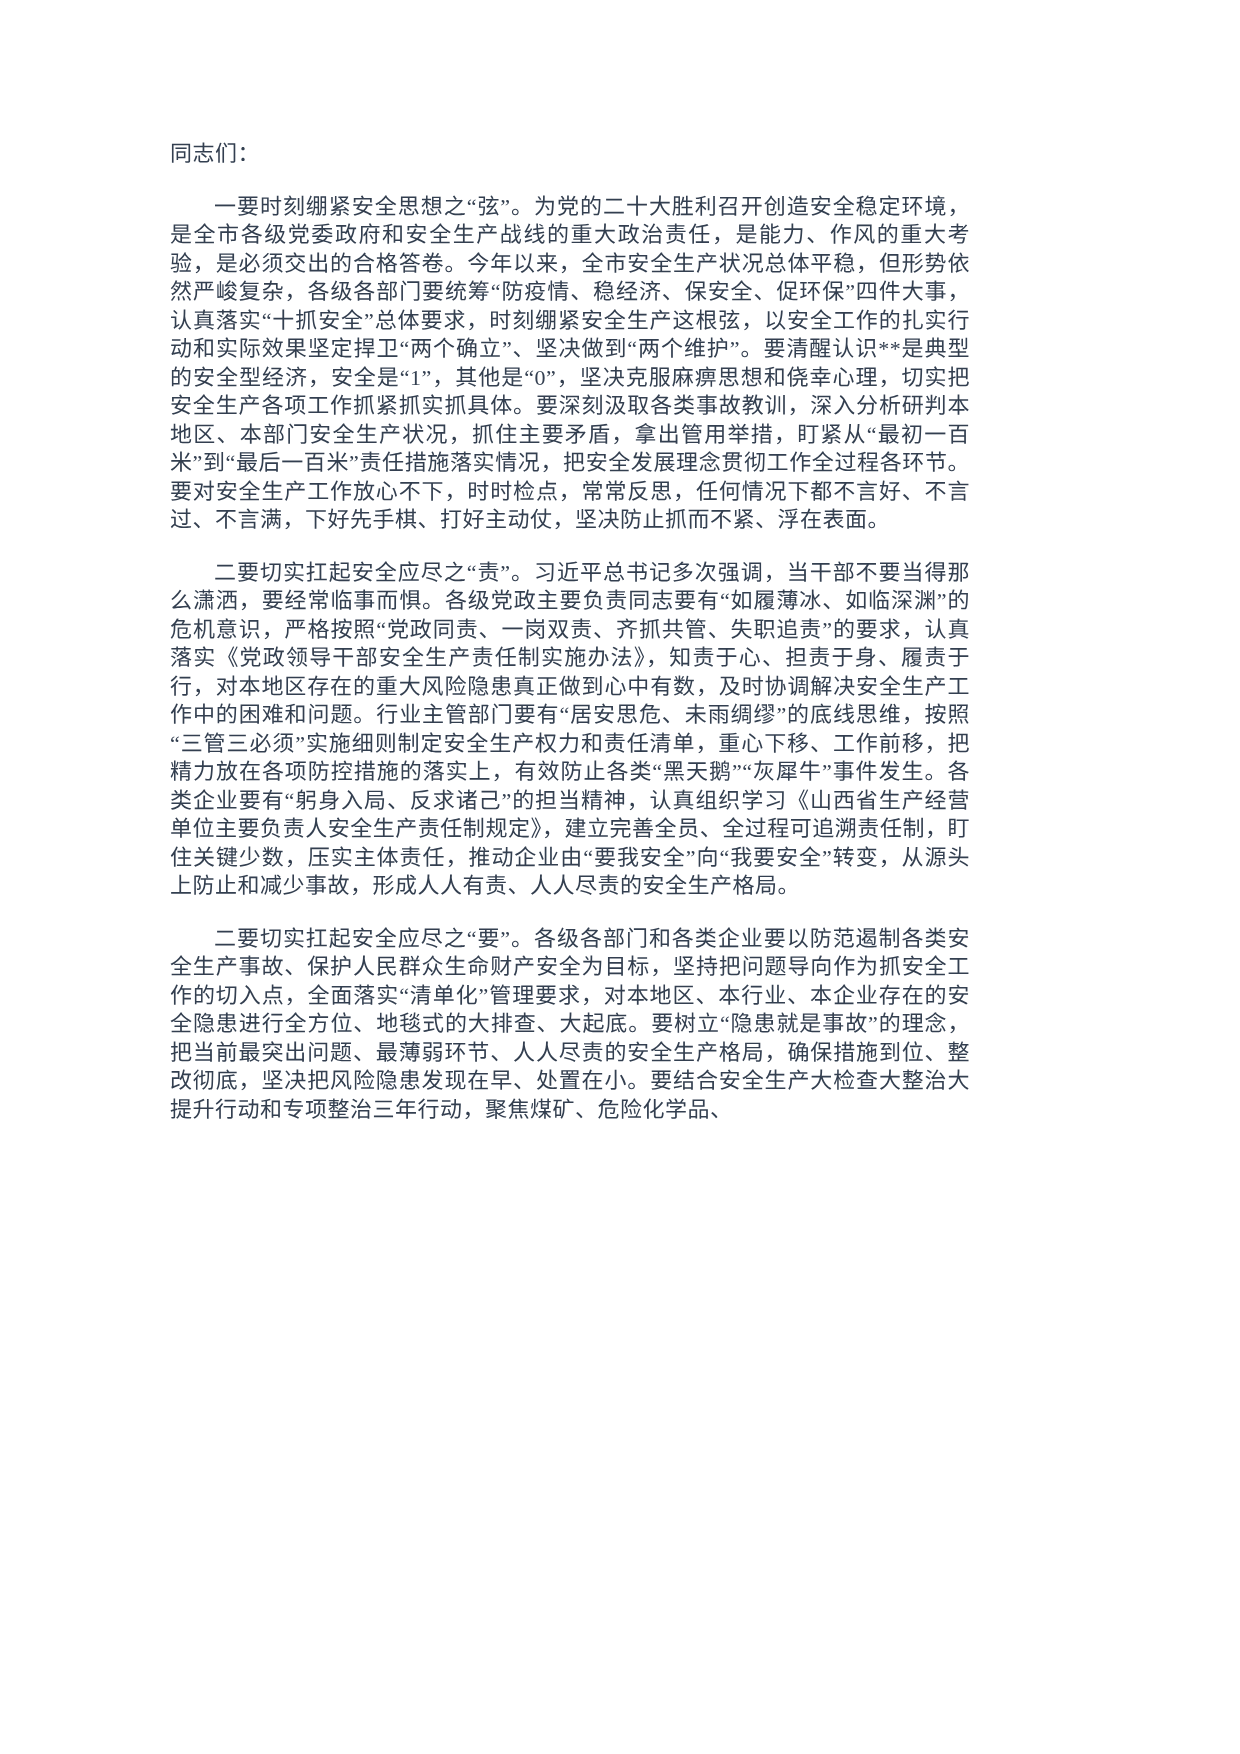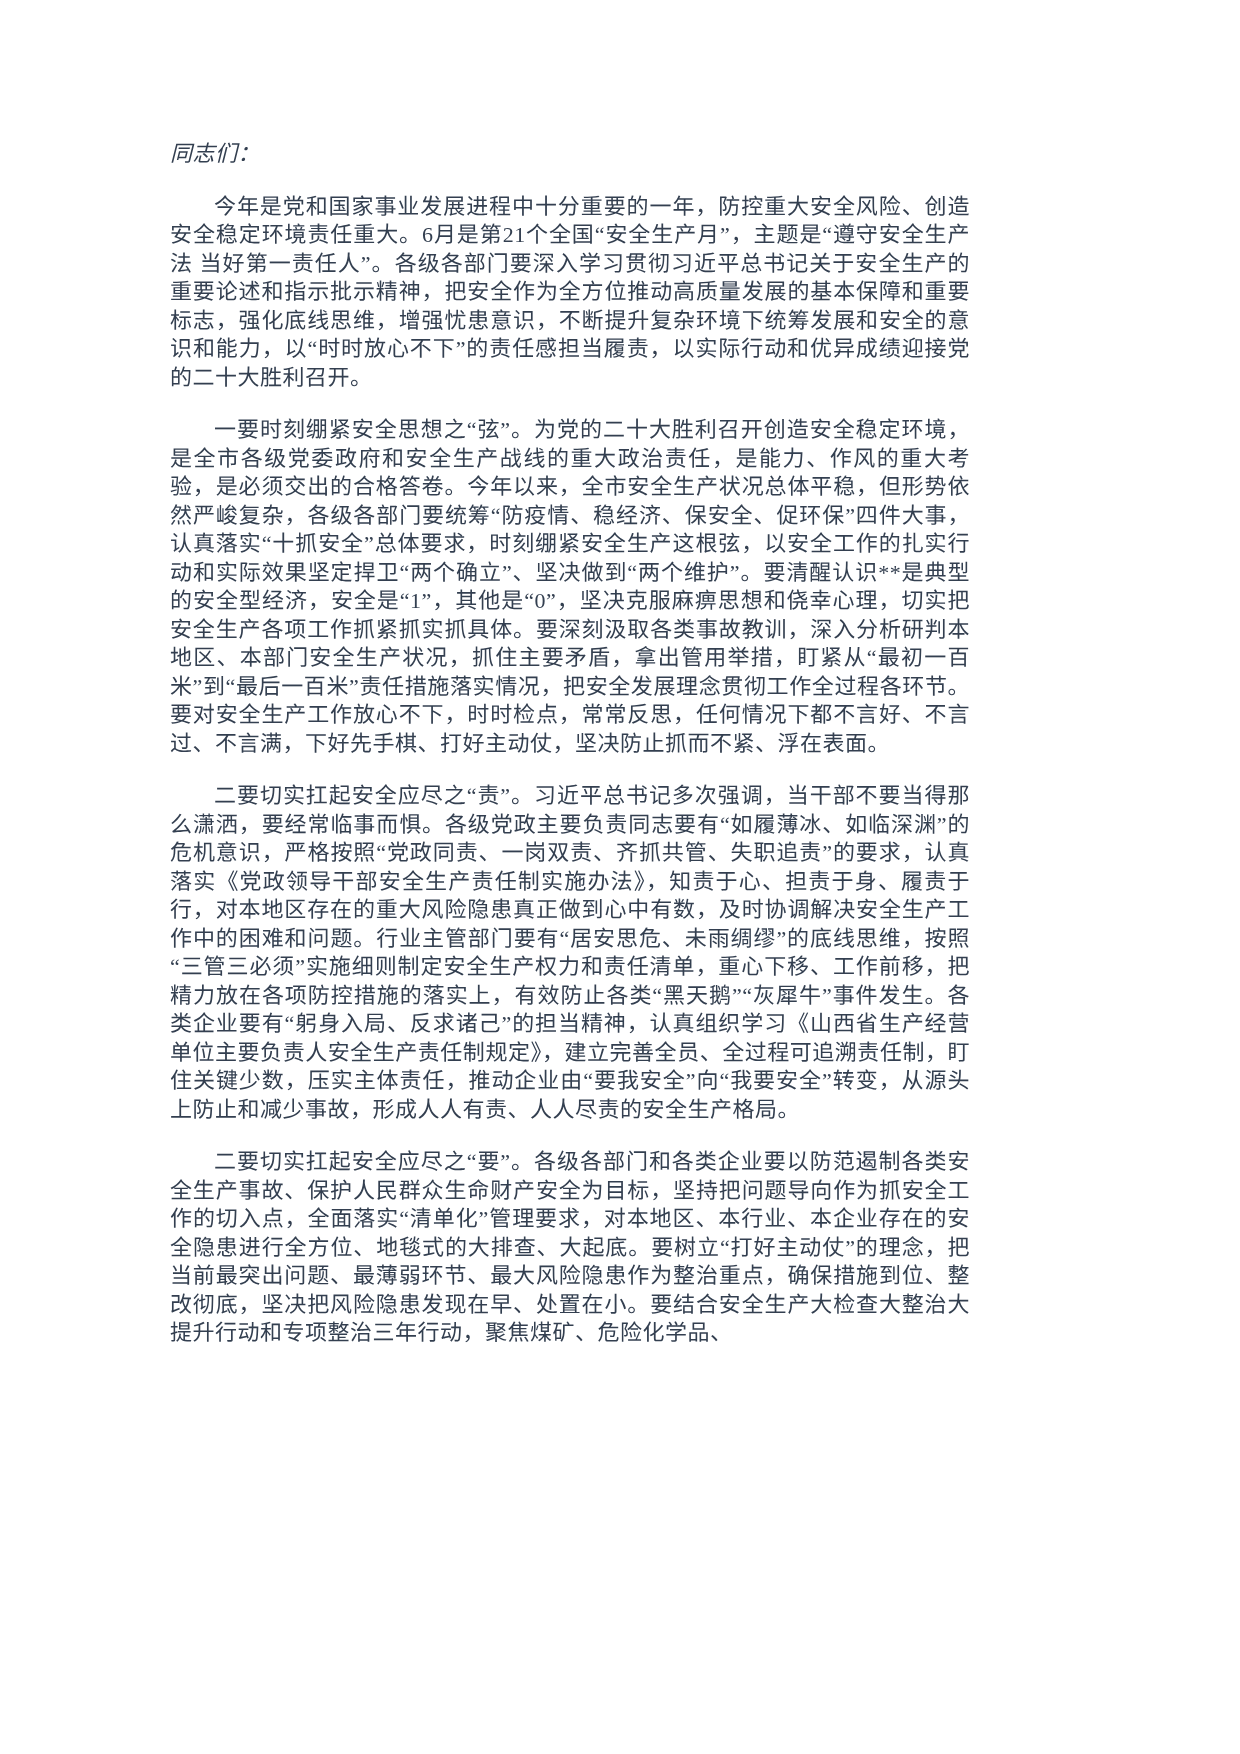--- a/index.html
+++ b/index.html
@@ -21,38 +21,36 @@
     width: 800px;
     color: #333f50;
     font-size: 22px;
     line-height: 28.5px;
     text-align: justify;
     letter-spacing: 0.5px;
   }
   .salutation {
     margin: 0;
     text-indent: 0;
-    font-style: italic;
   }
   .para {
     margin: 24px 0 0 0;
     text-indent: 2em;
   }
   .lead {
     font-weight: 400;
   }
 </style>
 </head>
 <body>
 
 <div class="page">
 
   <p class="salutation">同志们：</p>
 
-  <p class="para"><strong class="lead"></strong><span>今年是党和国家事业发展进程中十分重要的一年，防控重大安全风险、创造安全稳定环境责任重大。6月是第21个全国“安全生产月”，主题是“遵守安全生产法 当好第一责任人”。各级各部门要深入学习贯彻习近平总书记关于安全生产的重要论述和指示批示精神，把安全作为全方位推动高质量发展的基本保障和重要标志，强化底线思维，增强忧患意识，不断提升复杂环境下统筹发展和安全的意识和能力，以“时时放心不下”的责任感担当履责，以实际行动和优异成绩迎接党的二十大胜利召开。</span></p>
 
   <p class="para"><strong class="lead">一要时刻绷紧安全思想之“弦”。</strong><span>为党的二十大胜利召开创造安全稳定环境，是全市各级党委政府和安全生产战线的重大政治责任，是能力、作风的重大考验，是必须交出的合格答卷。今年以来，全市安全生产状况总体平稳，但形势依然严峻复杂，各级各部门要统筹“防疫情、稳经济、保安全、促环保”四件大事，认真落实“十抓安全”总体要求，时刻绷紧安全生产这根弦，以安全工作的扎实行动和实际效果坚定捍卫“两个确立”、坚决做到“两个维护”。要清醒认识**是典型的安全型经济，安全是“1”，其他是“0”，坚决克服麻痹思想和侥幸心理，切实把安全生产各项工作抓紧抓实抓具体。要深刻汲取各类事故教训，深入分析研判本地区、本部门安全生产状况，抓住主要矛盾，拿出管用举措，盯紧从“最初一百米”到“最后一百米”责任措施落实情况，把安全发展理念贯彻工作全过程各环节。要对安全生产工作放心不下，时时检点，常常反思，任何情况下都不言好、不言过、不言满，下好先手棋、打好主动仗，坚决防止抓而不紧、浮在表面。</span></p>
 
   <p class="para"><strong class="lead">二要切实扛起安全应尽之“责”。</strong><span>习近平总书记多次强调，当干部不要当得那么潇洒，要经常临事而惧。各级党政主要负责同志要有“如履薄冰、如临深渊”的危机意识，严格按照“党政同责、一岗双责、齐抓共管、失职追责”的要求，认真落实《党政领导干部安全生产责任制实施办法》，知责于心、担责于身、履责于行，对本地区存在的重大风险隐患真正做到心中有数，及时协调解决安全生产工作中的困难和问题。行业主管部门要有“居安思危、未雨绸缪”的底线思维，按照“三管三必须”实施细则制定安全生产权力和责任清单，重心下移、工作前移，把精力放在各项防控措施的落实上，有效防止各类“黑天鹅”“灰犀牛”事件发生。各类企业要有“躬身入局、反求诸己”的担当精神，认真组织学习《山西省生产经营单位主要负责人安全生产责任制规定》，建立完善全员、全过程可追溯责任制，盯住关键少数，压实主体责任，推动企业由“要我安全”向“我要安全”转变，从源头上防止和减少事故，形成人人有责、人人尽责的安全生产格局。</span></p>
 
-  <p class="para"><strong class="lead">二要切实扛起安全应尽之“要”。</strong><span>各级各部门和各类企业要以防范遏制各类安全生产事故、保护人民群众生命财产安全为目标，坚持把问题导向作为抓安全工作的切入点，全面落实“清单化”管理要求，对本地区、本行业、本企业存在的安全隐患进行全方位、地毯式的大排查、大起底。要树立“打好主动仗”的理念，把当前最突出问题、最薄弱环节、最大风险隐患作为整治重点，确保措施到位、整改彻底，坚决把风险隐患发现在早、处置在小。要结合安全生产大检查大整治大提升行动和专项整治三年行动，聚焦煤矿、危险化学品、</span></p>
+  <p class="para"><strong class="lead">二要切实扛起安全应尽之“要”。</strong><span>各级各部门和各类企业要以防范遏制各类安全生产事故、保护人民群众生命财产安全为目标，坚持把问题导向作为抓安全工作的切入点，全面落实“清单化”管理要求，对本地区、本行业、本企业存在的安全隐患进行全方位、地毯式的大排查、大起底。要树立“隐患就是事故”的理念，把当前最突出问题、最薄弱环节、人人尽责的安全生产格局，确保措施到位、整改彻底，坚决把风险隐患发现在早、处置在小。要结合安全生产大检查大整治大提升行动和专项整治三年行动，聚焦煤矿、危险化学品、</span></p>
 
 </div>
 
 </body></html>

